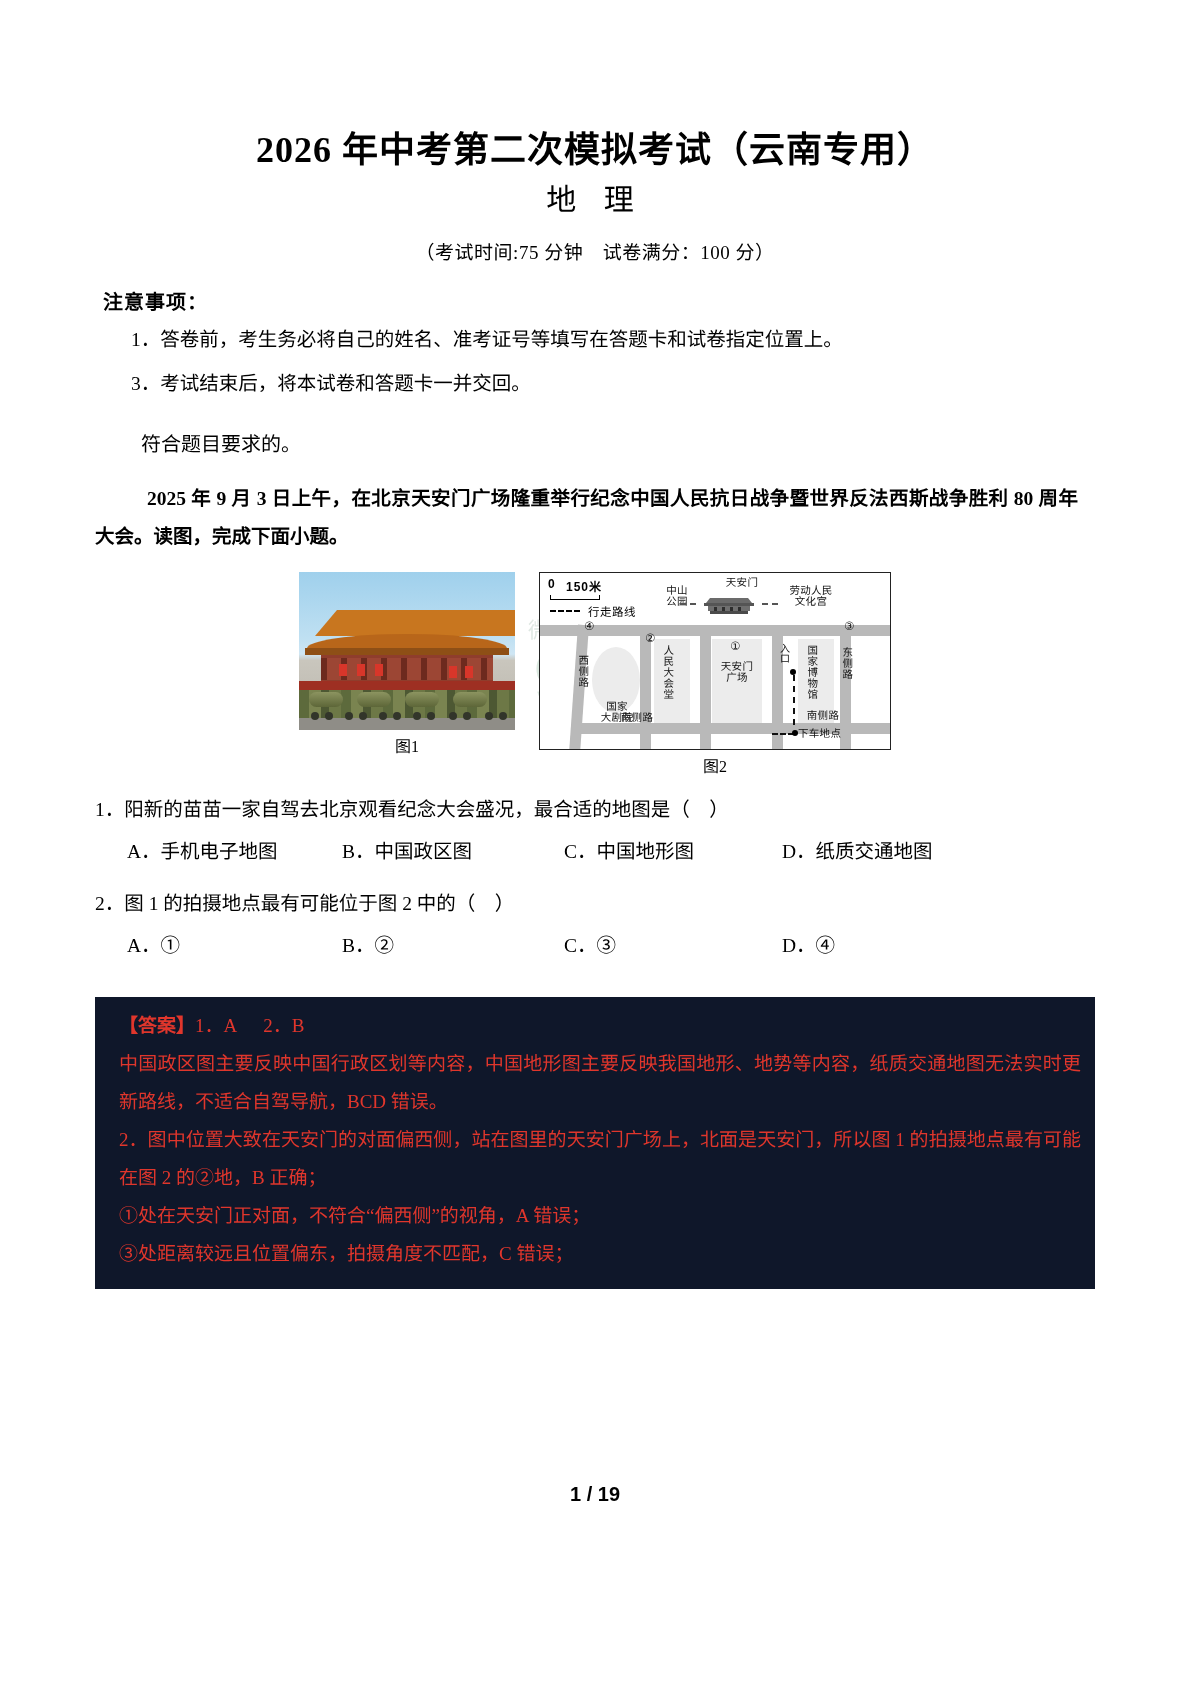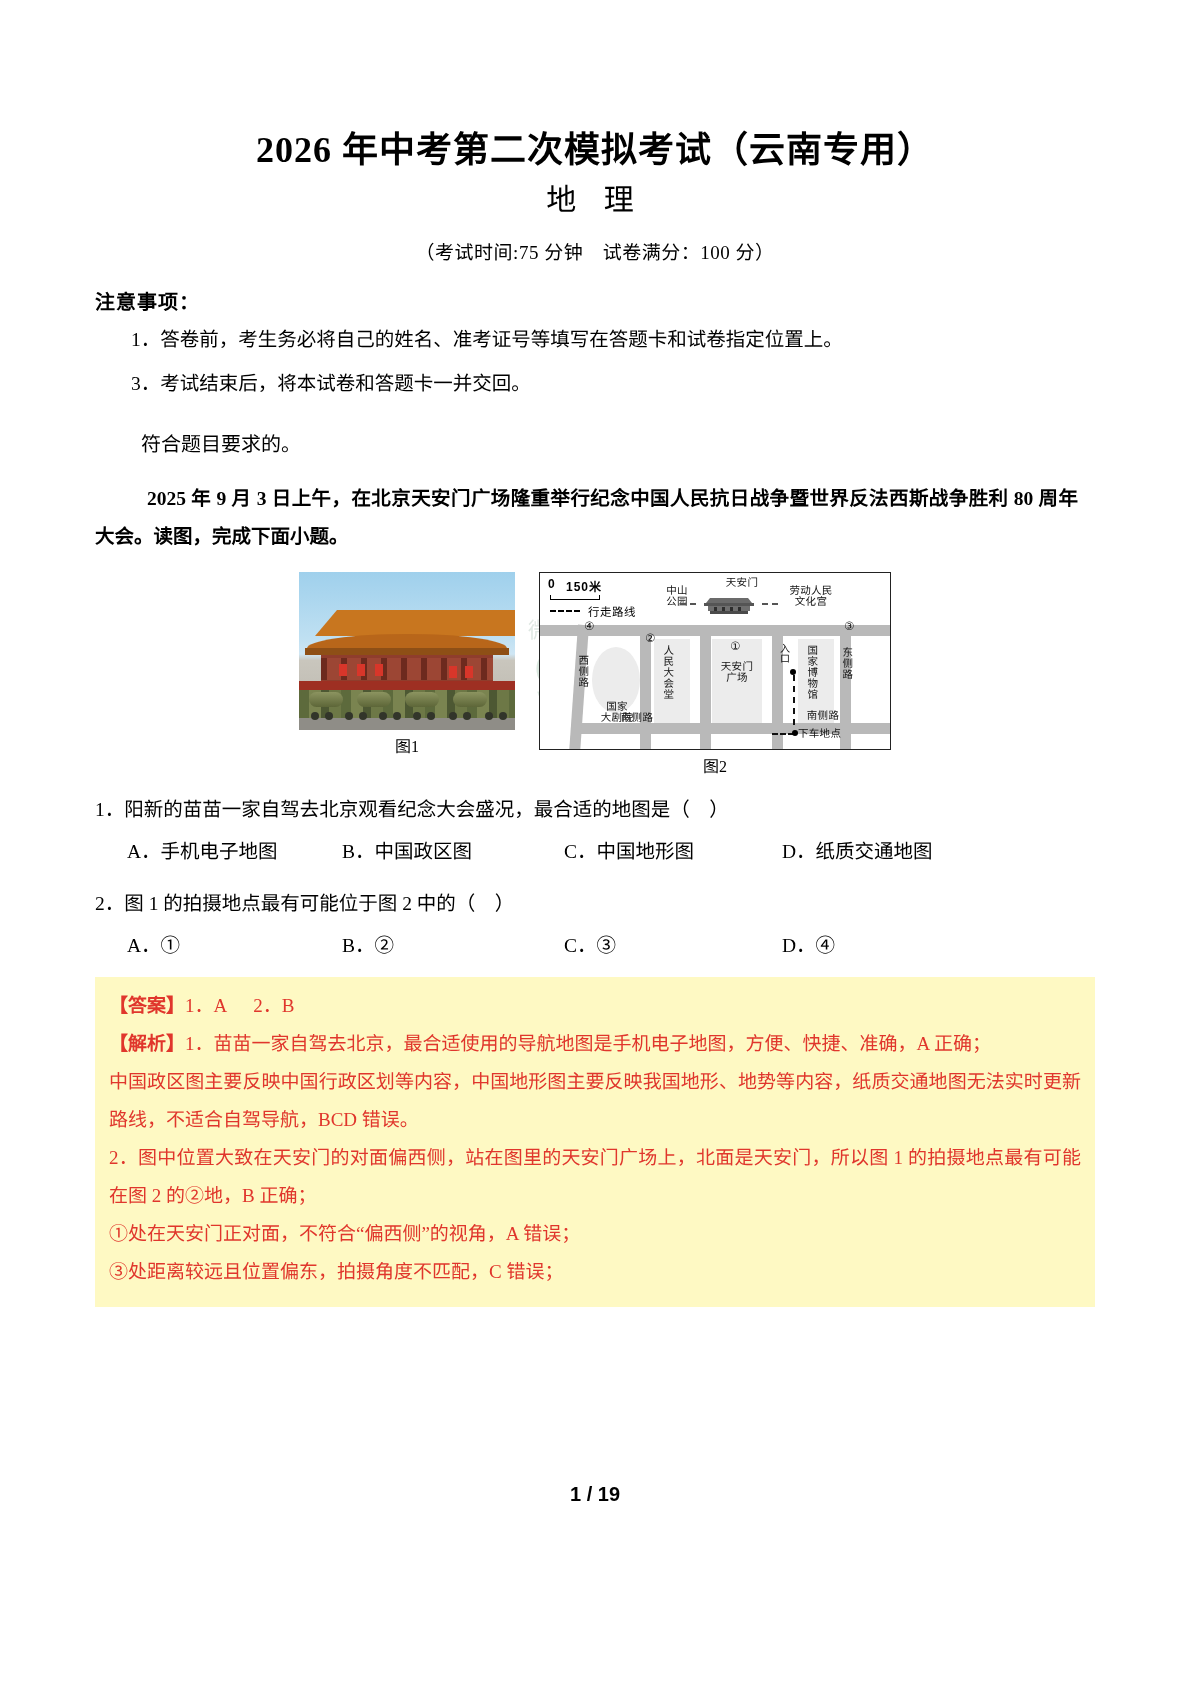--- a/index.html
+++ b/index.html
@@ -83,21 +83,21 @@
     font-size: 19px;
     margin: 18px 0 0 0;
     letter-spacing: 0.5px;
   }
 
   
   .notice-title {
     font-family: Liberation Mono, monospace;
     font-weight: 700;
     font-size: 20px;
-    margin: 22px 0 0 0;
+    margin: 22px 0 0 8px;
     letter-spacing: 1px;
   }
   .notice-item {
     font-size: 19.5px;
     line-height: 1.95;
     margin: 6px 0 0 0;
     text-indent: 36px;
     text-align: justify;
   }
 
@@ -334,23 +334,23 @@
   .opt-b { width: 222px; }
   .opt-c { width: 218px; }
 
   .options-circ { padding-left: 32px; }
   .options-circ .opt-a { width: 215px; }
   .options-circ .opt-b { width: 222px; }
   .options-circ .opt-c { width: 218px; }
 
   
   .answer-block {
-    margin-top: 12px;
-    background: #fef9c3;
-    padding: 10px 14px 16px 14px;
+    margin-top: 32px;
+    background: #0f172a;
+    padding: 10px 14px 16px 24px;
     color: #e0362c;
   }
   .ans-line {
     font-size: 19px;
     line-height: 2.0;
     margin: 0;
     color: #e0362c;
     text-align: justify;
   }
   .ans-tag {
@@ -524,23 +524,20 @@
       <span class="opt opt-a">A．①</span>
       <span class="opt opt-b">B．②</span>
       <span class="opt opt-c">C．③</span>
       <span class="opt">D．④</span>
     </div>
 
     <div class="answer-block">
       <p class="ans-line">
         <span class="ans-tag">【答案】</span><span>1．A</span><span class="ans-spacer"></span><span>2．B</span>
       </p>
-      <p class="ans-line">
-        <span class="ans-tag">【解析】</span><span>1．苗苗一家自驾去北京，最合适使用的导航地图是手机电子地图，方便、快捷、准确，A 正确；</span>
-      </p>
       <p class="ans-line">中国政区图主要反映中国行政区划等内容，中国地形图主要反映我国地形、地势等内容，纸质交通地图无法实时更新路线，不适合自驾导航，BCD 错误。</p>
       <p class="ans-line">2．图中位置大致在天安门的对面偏西侧，站在图里的天安门广场上，北面是天安门，所以图 1 的拍摄地点最有可能在图 2 的②地，B 正确；</p>
       <p class="ans-line">①处在天安门正对面，不符合“偏西侧”的视角，A 错误；</p>
       <p class="ans-line">③处距离较远且位置偏东，拍摄角度不匹配，C 错误；</p>
     </div>
 
   </div>
 
   <div class="footer">1 / 19</div>
 </div>

